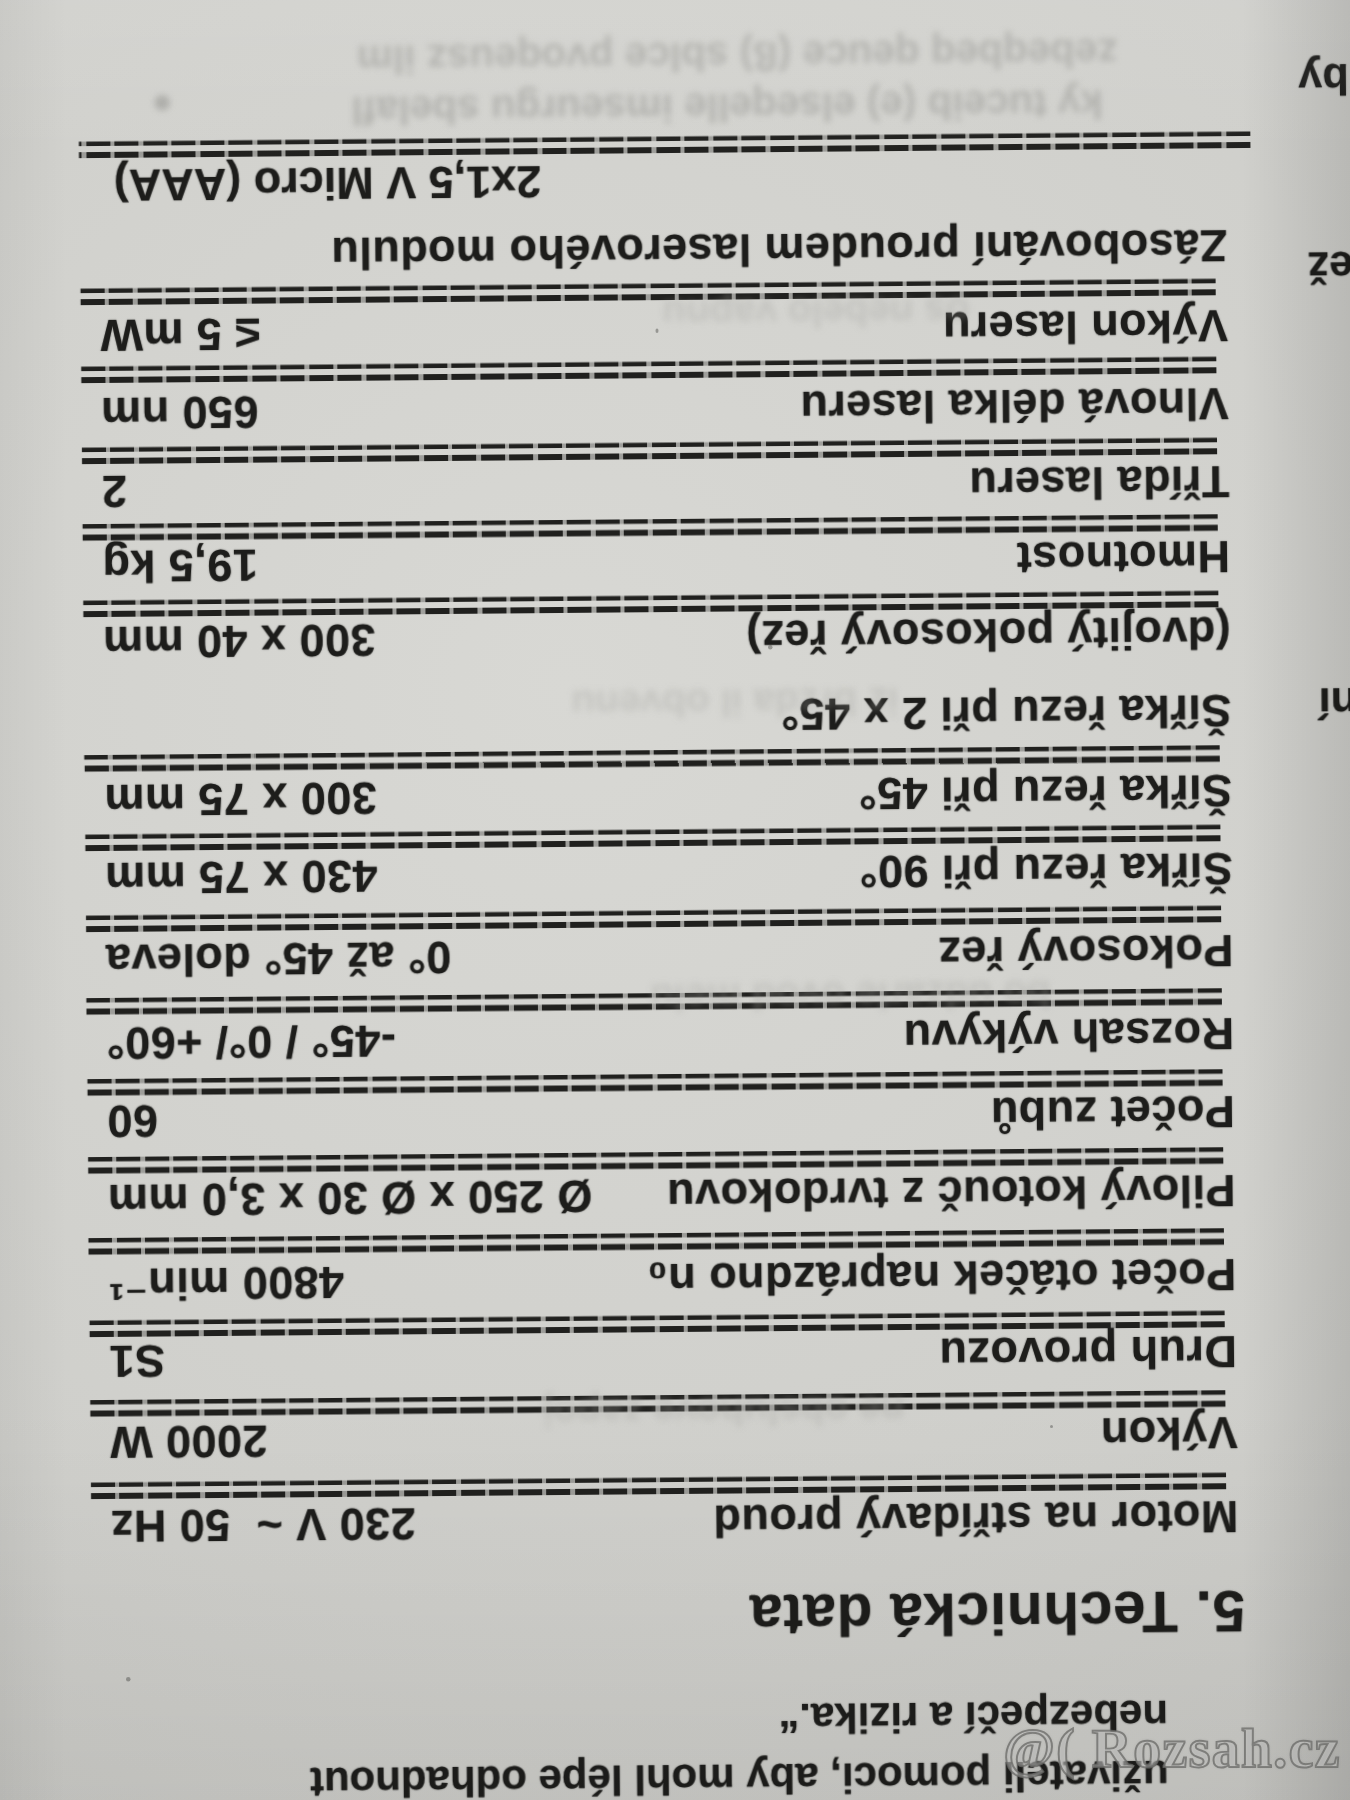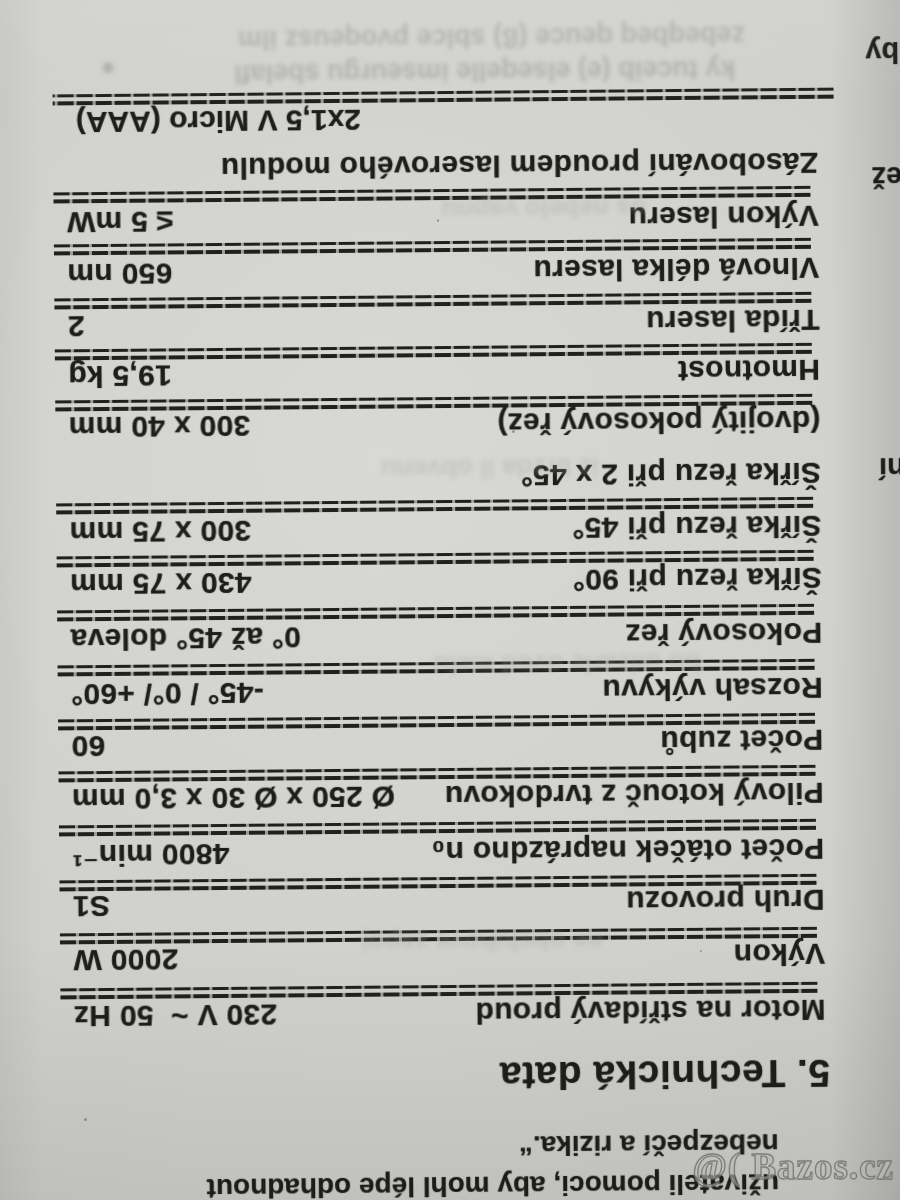--- a/index.html
+++ b/index.html
@@ -212,13 +212,13 @@
 </div>
 
 <div class="speck sp1"></div>
 <div class="speck sp2"></div>
 <div class="speck sp3"></div>
 <div class="speck sp4"></div>
 <div class="speck sp5"></div>
 
 <div class="shade"></div>
 
-<div class="watermark">@( Bazos.cz</div>
+<div class="watermark">@( Rozsah.cz</div>
 
 </body></html>

